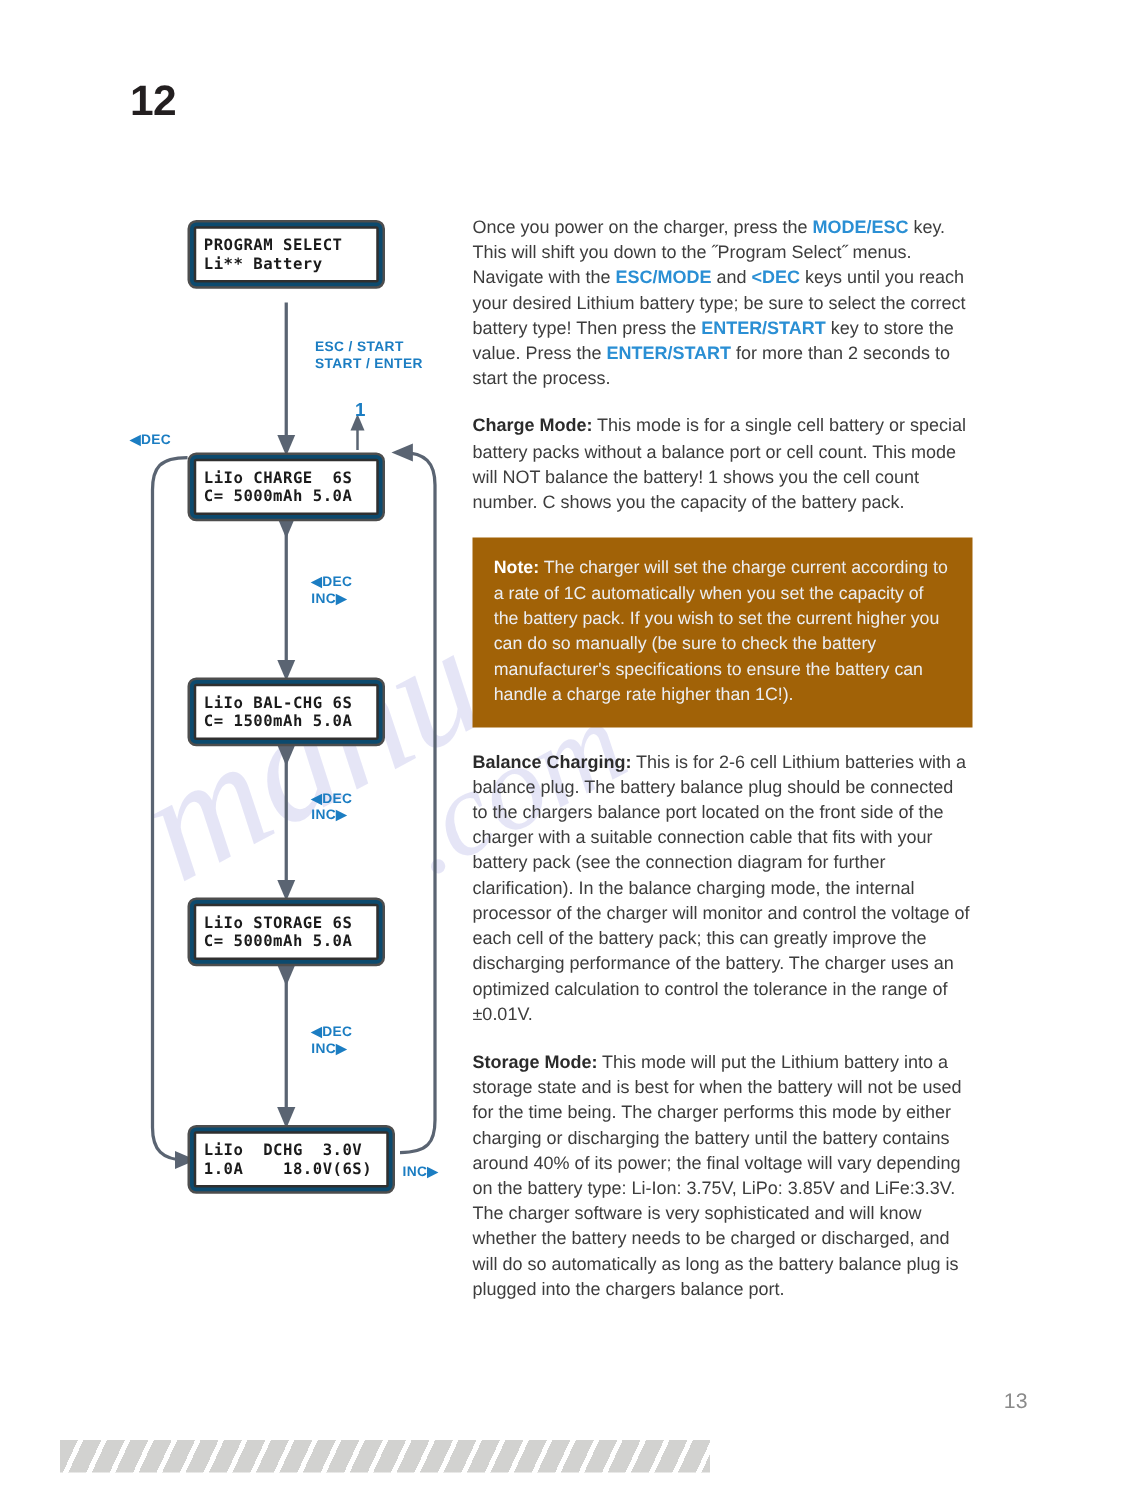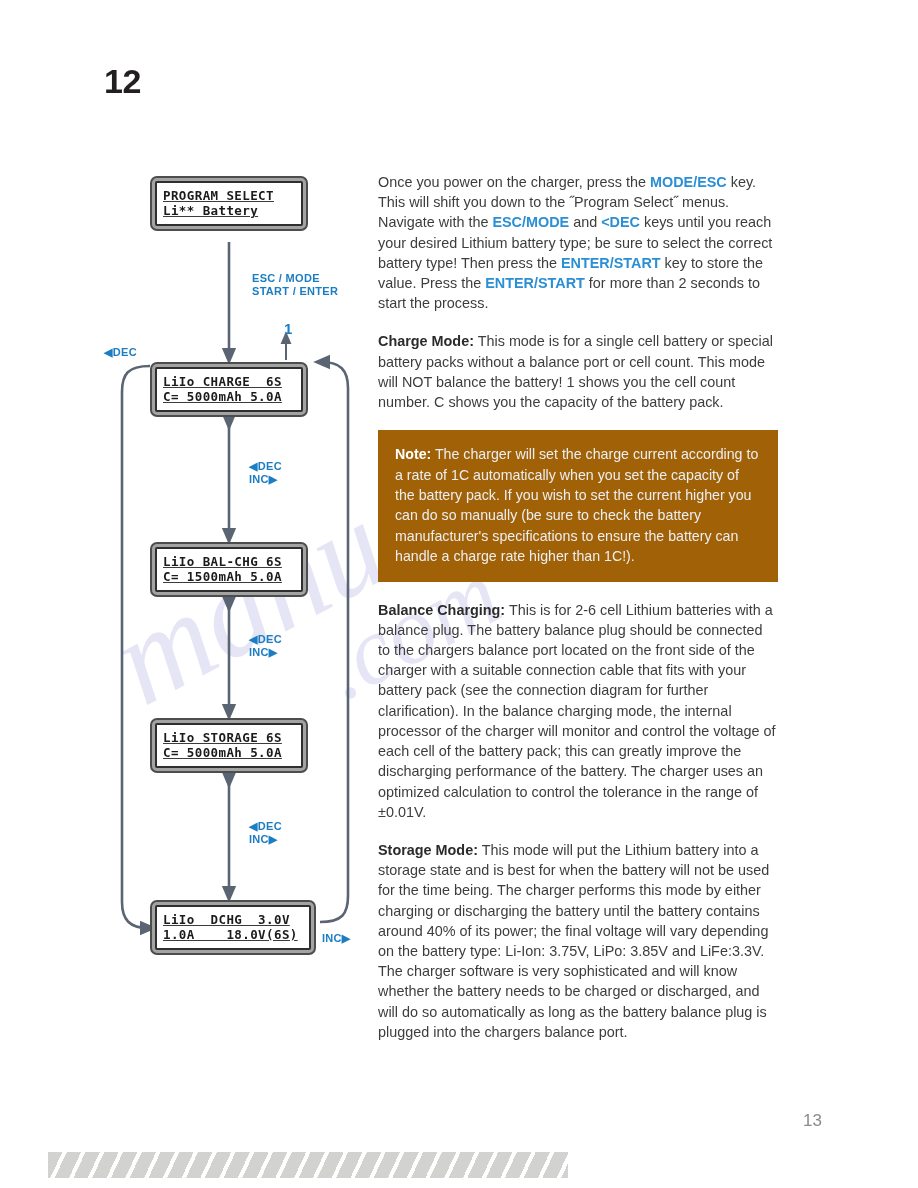--- a/index.html
+++ b/index.html
@@ -54,23 +54,22 @@
     width: 400px;
   }
 
   
   .lcd {
     position: absolute;
     width: 158px;
     box-sizing: border-box;
     border: 2px solid #4d4d4d;
     border-radius: 7px;
-    background: #a3a3a3;
+    background: #0c4a6e;
     padding: 3px;
-    text-decoration: underline;
   }
   .lcd-inner {
     border: 2px solid #2f2f2f;
     border-radius: 2px;
     padding: 5px 6px 6px 6px;
     background: #fff;
   }
   .lcd-line {
     font-family: "DejaVu Sans Mono", monospace;
     font-size: 12.5px;
@@ -261,21 +260,21 @@
   </div>
 
   <div class="lcd" id="lcd-dchg">
     <div class="lcd-inner">
       <div class="lcd-line">LiIo  DCHG  3.0V</div>
       <div class="lcd-line">1.0A    18.0V(6S)</div>
     </div>
   </div>
 
   <div class="key-label" id="label-esc-mode">
-    <div>ESC / MODE</div>
+    <div>ESC / START</div>
     <div>START / ENTER</div>
   </div>
 
   <div class="key-label" id="label-dec-left">◀DEC</div>
 
   <div class="key-label" id="label-decinc-1">
     <div>◀DEC</div>
     <div>INC▶</div>
   </div>
 

